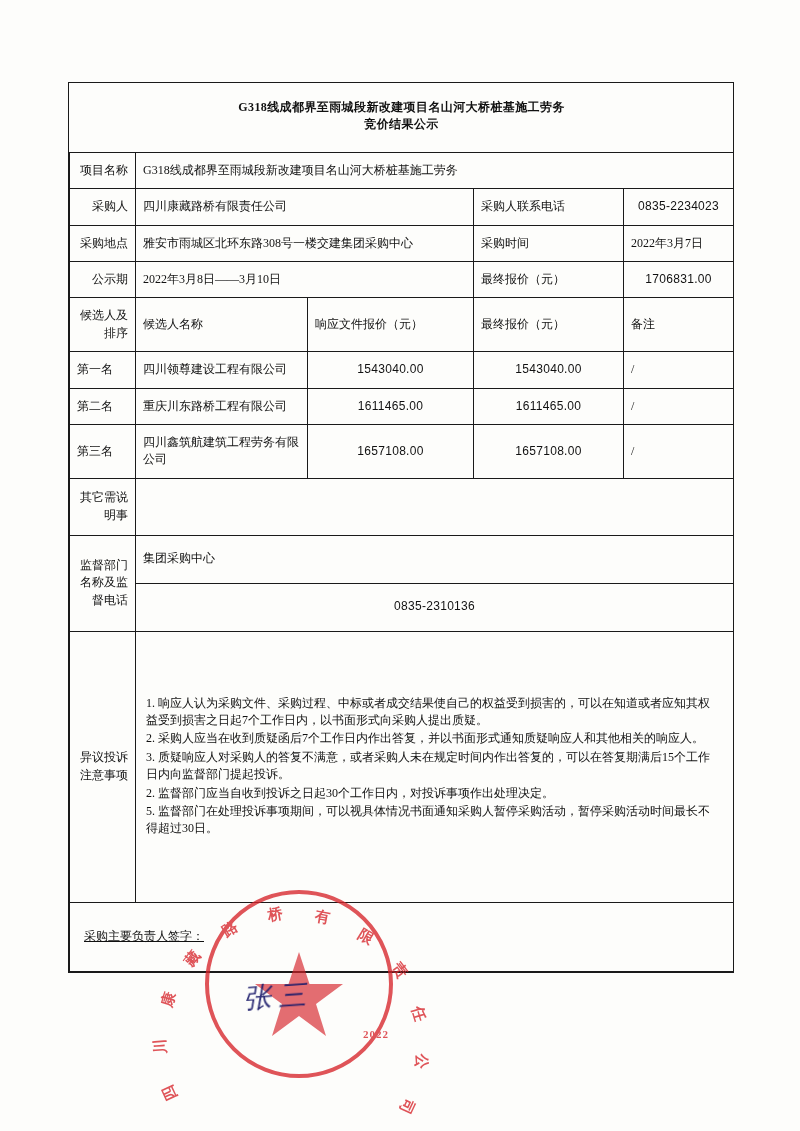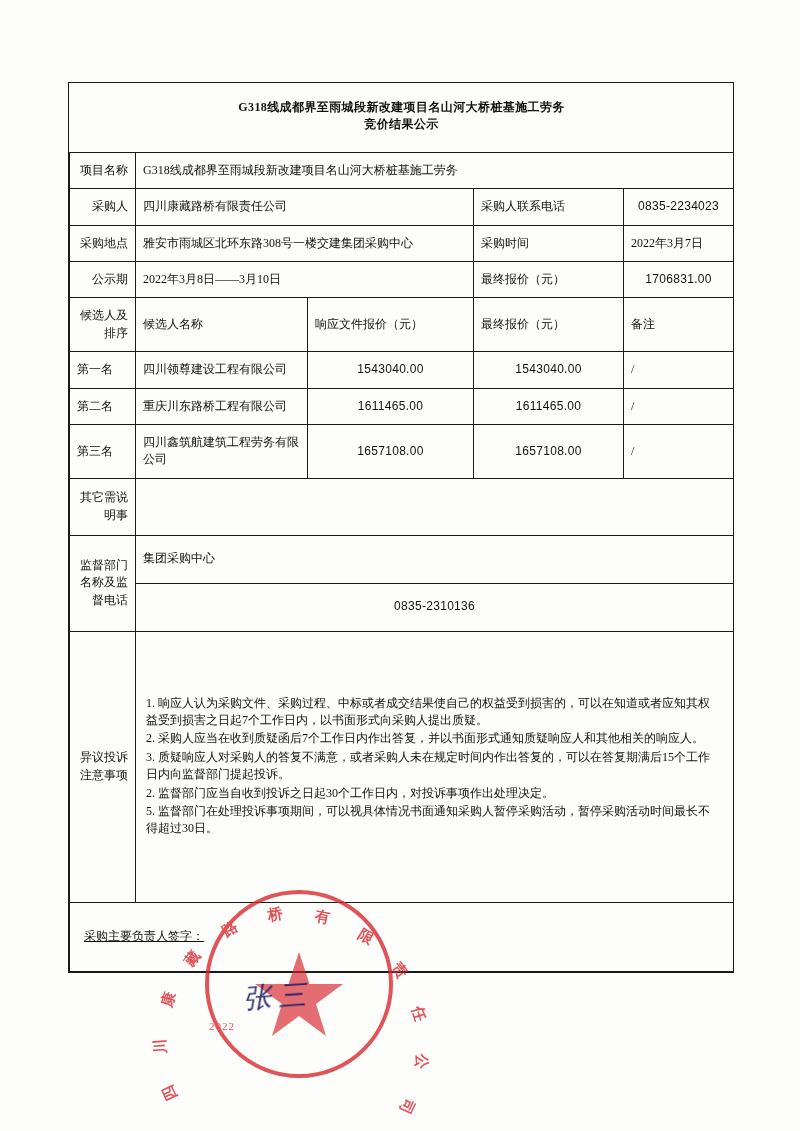--- a/index.html
+++ b/index.html
@@ -104,25 +104,26 @@
     top: 50%;
     font-size: 15px;
     font-weight: bold;
     color: #d6232a;
     font-family: "Liberation Serif", serif;
     transform-origin: 0 70px;
   }
   .seal-bottom {
     position: absolute;
     width: 180px;
-    text-align: left;
-    top: 126px;
+    text-align: right;
+    top: 134px;
     font-size: 11px;
     color: #d6232a;
     letter-spacing: 1px;
+    font-weight: bold;
   }
   .signature {
     position: absolute;
     left: 243px;
     top: 978px;
     font-family: "Liberation Serif", serif;
     font-size: 28px;
     color: #1a1a6a;
     font-style: italic;
     transform: rotate(-4deg);

